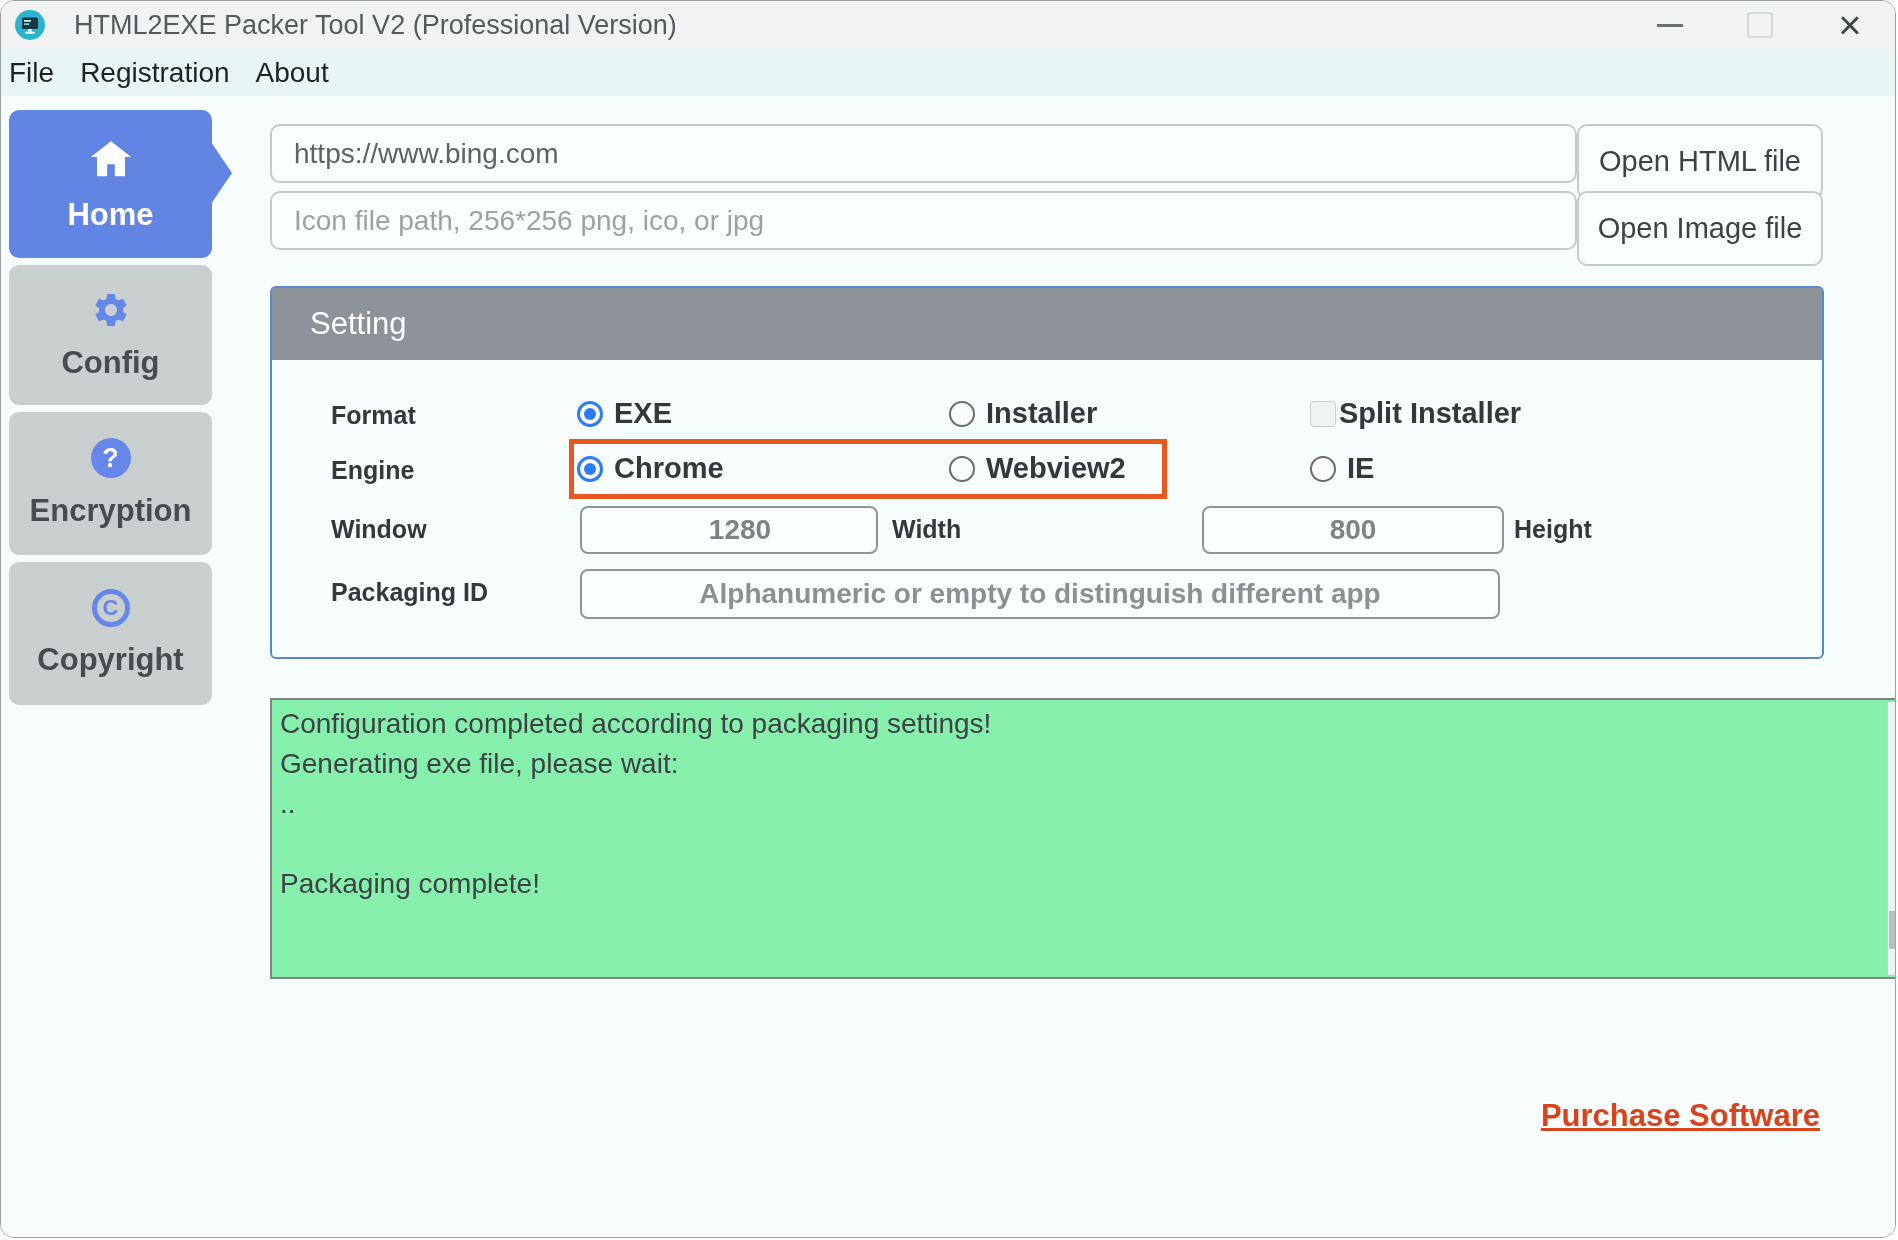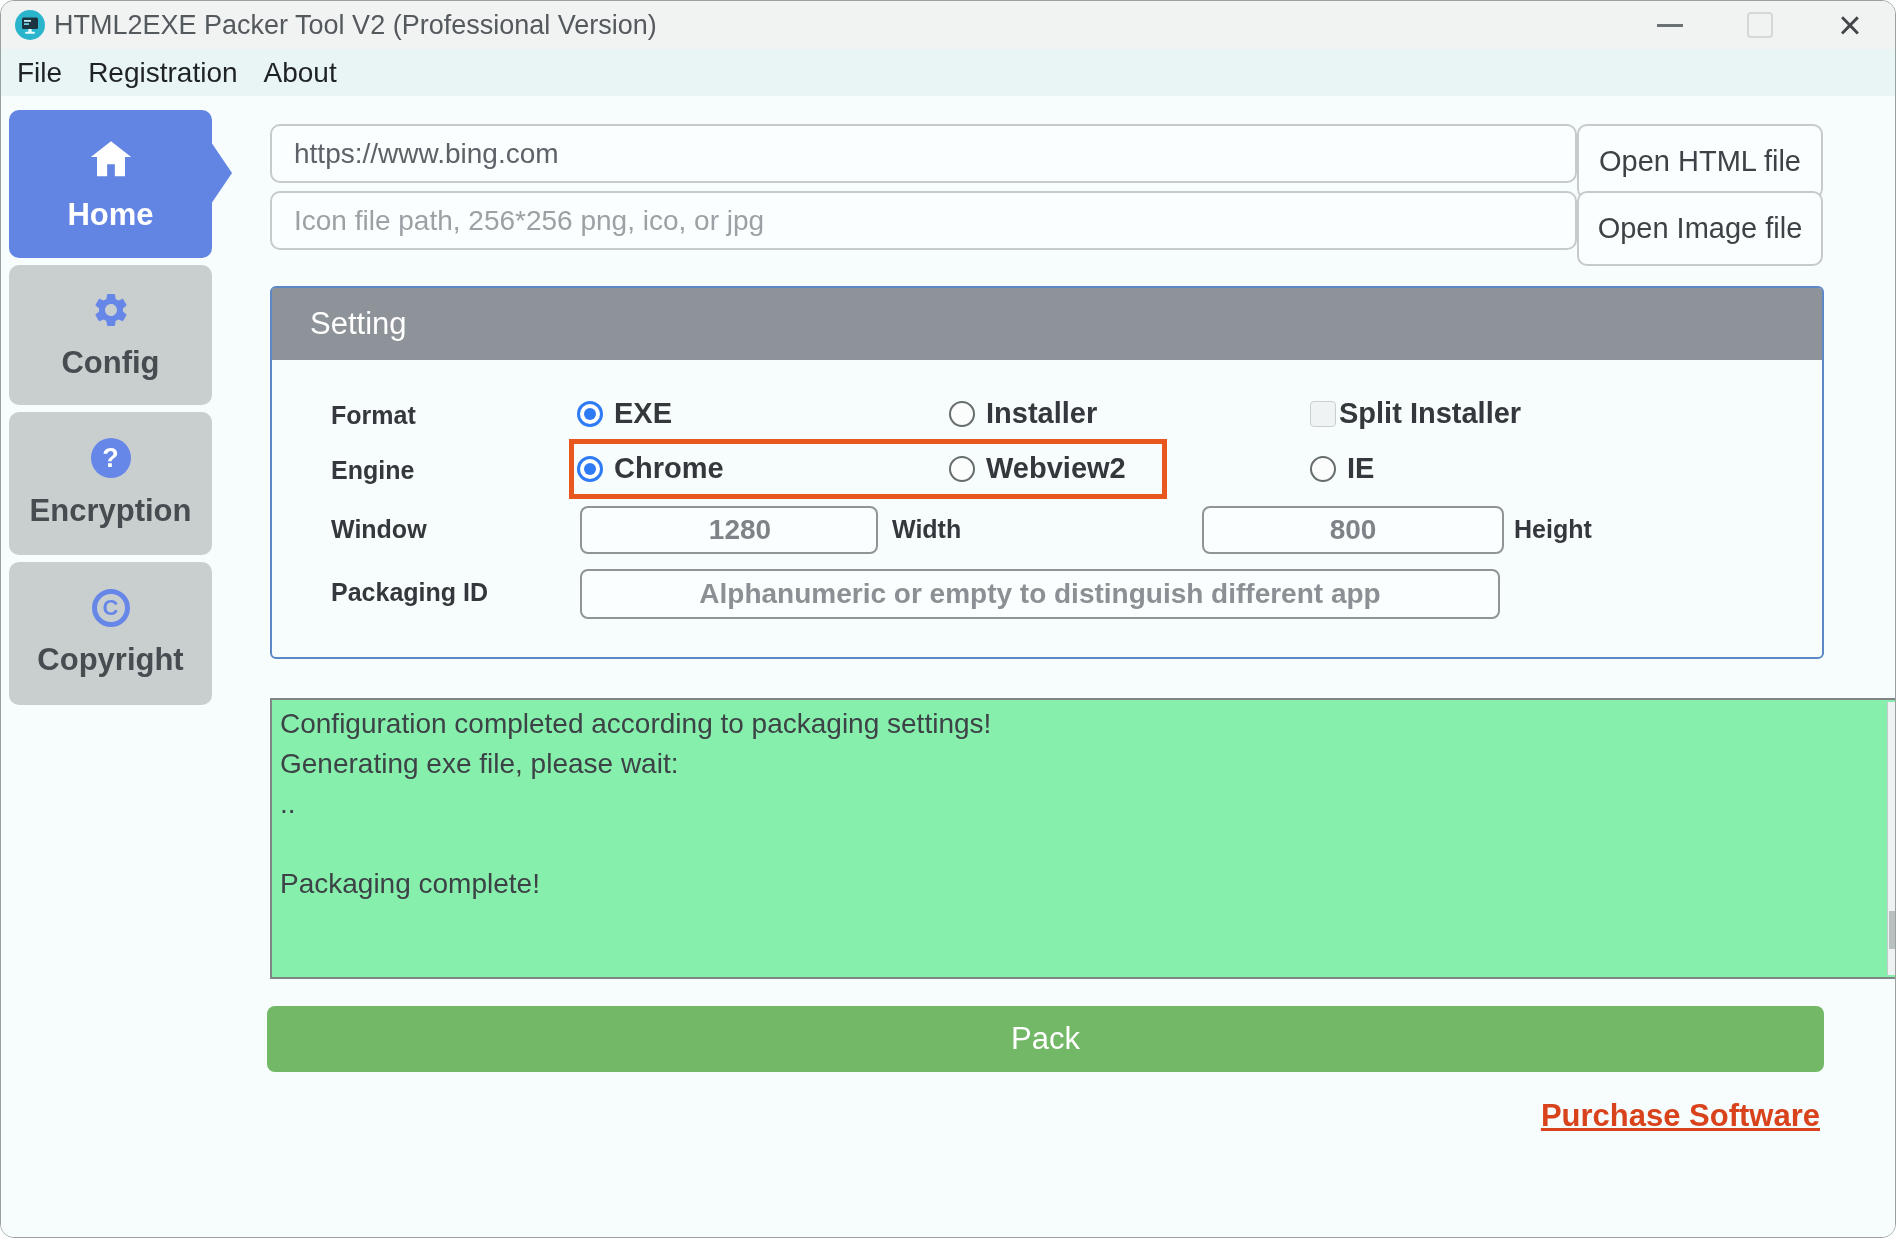--- a/index.html
+++ b/index.html
@@ -1,31 +1,31 @@
 <!DOCTYPE html>
 <html><head>
 <meta charset="utf-8">
 <style>
   html,body{margin:0;padding:0;width:1898px;height:1240px;background:#ffffff;
     font-family:"Liberation Sans", sans-serif;}
   .window{position:relative;width:1896px;height:1238px;border:1px solid #9aa0a0;
     border-radius:14px;overflow:hidden;background:#f7fdfd;box-sizing:border-box;}
   
   .titlebar{position:absolute;top:0;left:0;right:0;height:48px;background:#f1f3f3;
-    display:flex;align-items:center;}
+    display:flex;align-items:center;gap:20px;}
   .app-icon{margin-left:13px;width:32px;height:32px;flex:0 0 auto;}
   .title-text{margin-left:8px;font-size:27px;color:#54595d;white-space:nowrap;}
   .win-controls{position:absolute;right:0;top:0;height:48px;display:flex;align-items:center;}
   .win-btn{width:90px;height:48px;display:flex;align-items:center;justify-content:center;cursor:pointer;}
   .glyph-min{width:26px;height:3px;background:#6b7073;}
   .glyph-max{width:22px;height:22px;border:2px solid #d4d8d8;border-radius:4px;}
   .glyph-close{font-size:40px;font-weight:300;color:#43474a;line-height:40px;}
   
   .menubar{position:absolute;top:48px;left:0;right:0;height:47px;background:#e9f4f5;
-    display:flex;align-items:center;padding-left:16px;gap:26px;box-sizing:border-box;}
+    display:flex;align-items:center;padding-left:8px;gap:26px;box-sizing:border-box;}
   .menu-item{font-size:28px;color:#1e2226;cursor:pointer;}
   
   .content{position:absolute;top:95px;left:0;right:0;bottom:0;background:#f7fdfd;}
   
   .side-item{position:absolute;left:8px;width:203px;border-radius:10px;
     display:flex;flex-direction:column;align-items:center;justify-content:center;
     gap:15px;cursor:pointer;box-sizing:border-box;text-align:center;}
   .side-item .lbl{font-size:31px;font-weight:bold;color:#474c50;}
   .side-home{top:14px;height:148px;background:#6285e3;border-radius:10px 10px 10px 10px;}
   .side-home .lbl{color:#ffffff;}
@@ -217,18 +217,17 @@
         <div class="log-line"></div>
         <div class="log-line">Packaging complete!</div>
       </div>
       <div class="scrollbar">
         <div class="sb-up"></div>
         <div class="sb-thumb"></div>
         <div class="sb-down"></div>
       </div>
     </div>
 
-    <button class="pack-btn">Pack</button>
 
     <span class="purchase">Purchase Software</span>
 
   </div>
 </div>
 
 </body></html>

